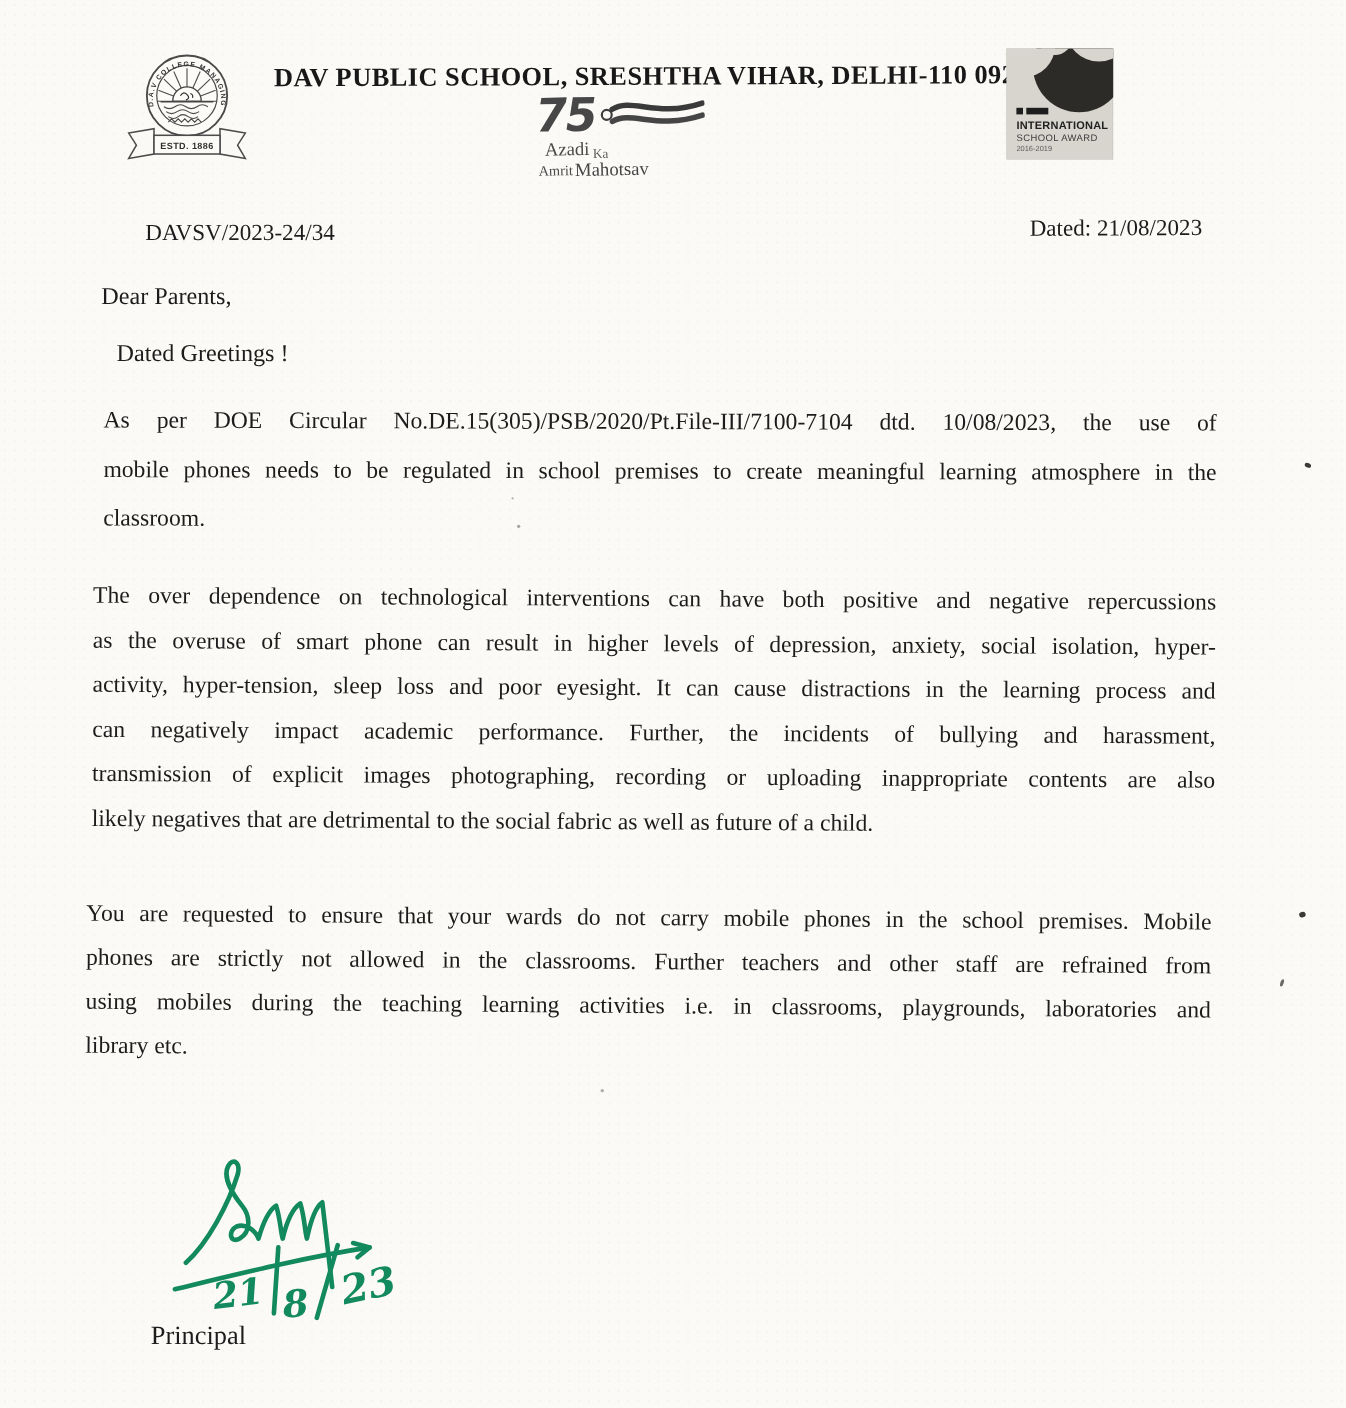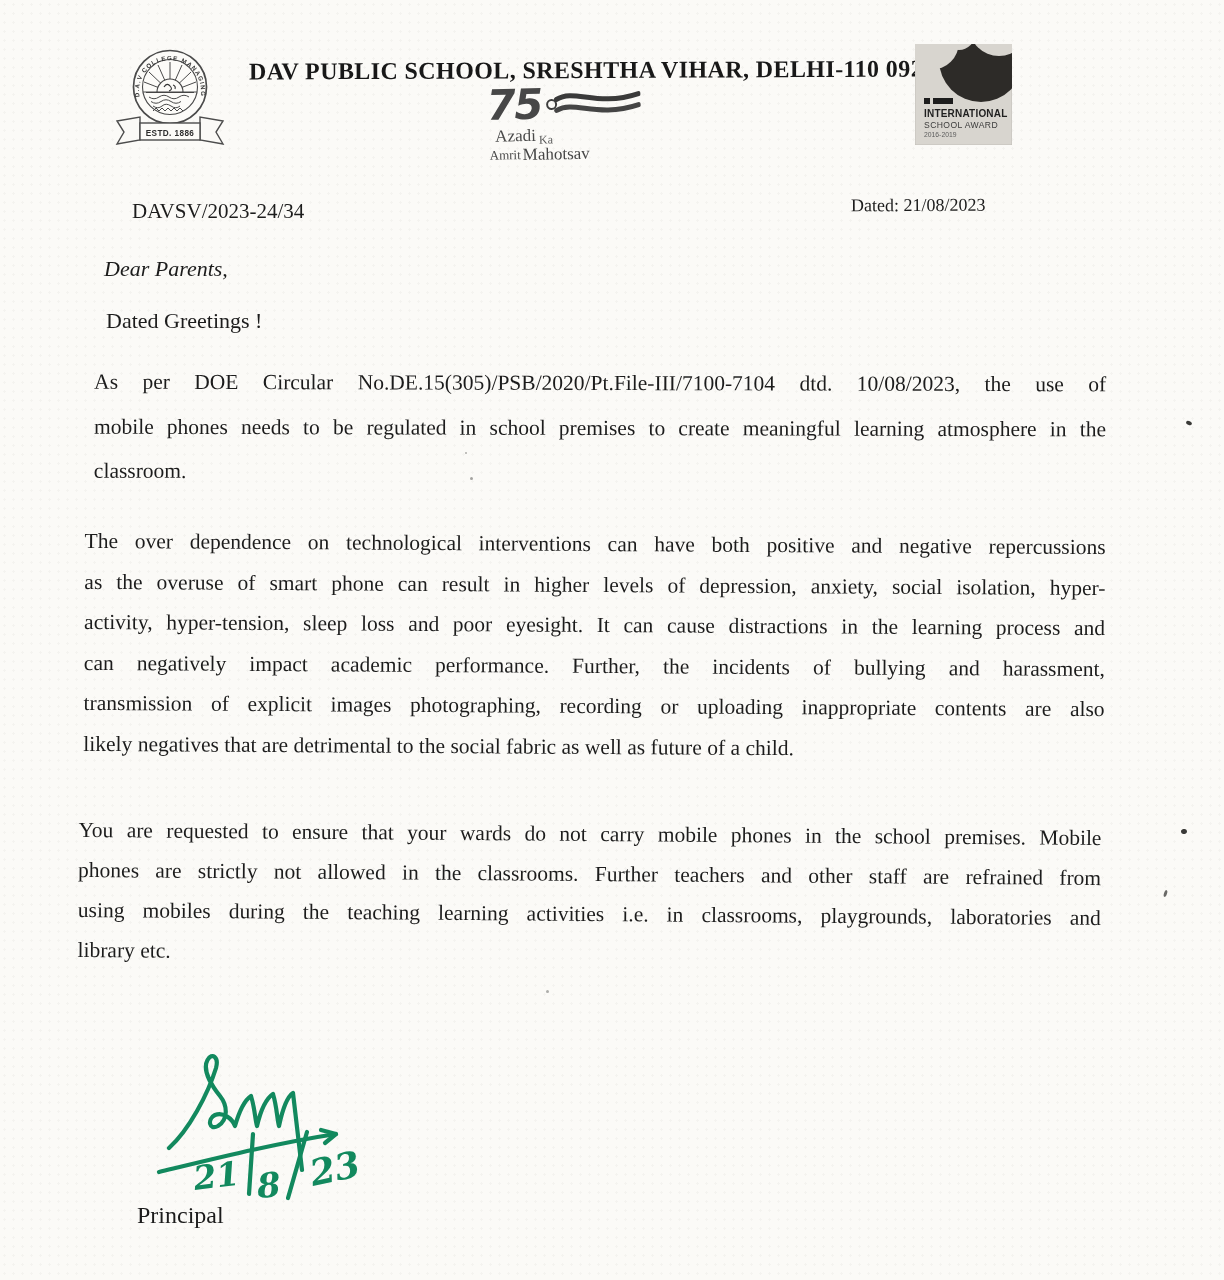--- a/index.html
+++ b/index.html
@@ -28,22 +28,22 @@
   }
   .az-flag{margin-left:4px;margin-top:6px;}
   .az-line1{font-size:17px;line-height:17px;margin-top:-2px;margin-left:8px;color:#4a4a4a;}
   .az-ka{font-size:12px;color:#5a5a5a;position:relative;top:3px;left:3px;}
   .az-line2{font-size:13px;line-height:16px;margin-left:2px;color:#4a4a4a;}
   .az-mahotsav{font-size:17px;color:#454545;position:relative;top:1px;left:2px;}
   
   .isa{left:915px;top:44px;}
   
   .ref-no{left:104px;top:199px;font-size:21px;margin-left:28px;}
-  .dated{left:851px;top:195px;font-size:18px;transform:rotate(-0.3deg);}
-  .salutation{left:104px;top:256px;font-size:22px;font-style:italic;}
+  .dated{left:936px;top:195px;font-size:21px;transform:rotate(-0.3deg);}
+  .salutation{left:92px;top:256px;font-size:22px;}
   .greeting{left:106px;top:308px;font-size:22px;}
   
   .para{font-size:21.5px;}
   .para .para-line{text-align:justify;text-align-last:justify;}
   .para .para-line.last{text-align-last:left;}
   .para1{left:94px;top:361px;width:1012px;line-height:44.5px;transform:rotate(0.15deg);}
   .para2{left:84px;top:524px;width:1021px;line-height:40.5px;transform:rotate(0.35deg);}
   .para3{left:78px;top:814px;width:1023px;line-height:40px;transform:rotate(0.45deg);}
   .closing{left:74px;top:1019px;font-size:22px;}
   

